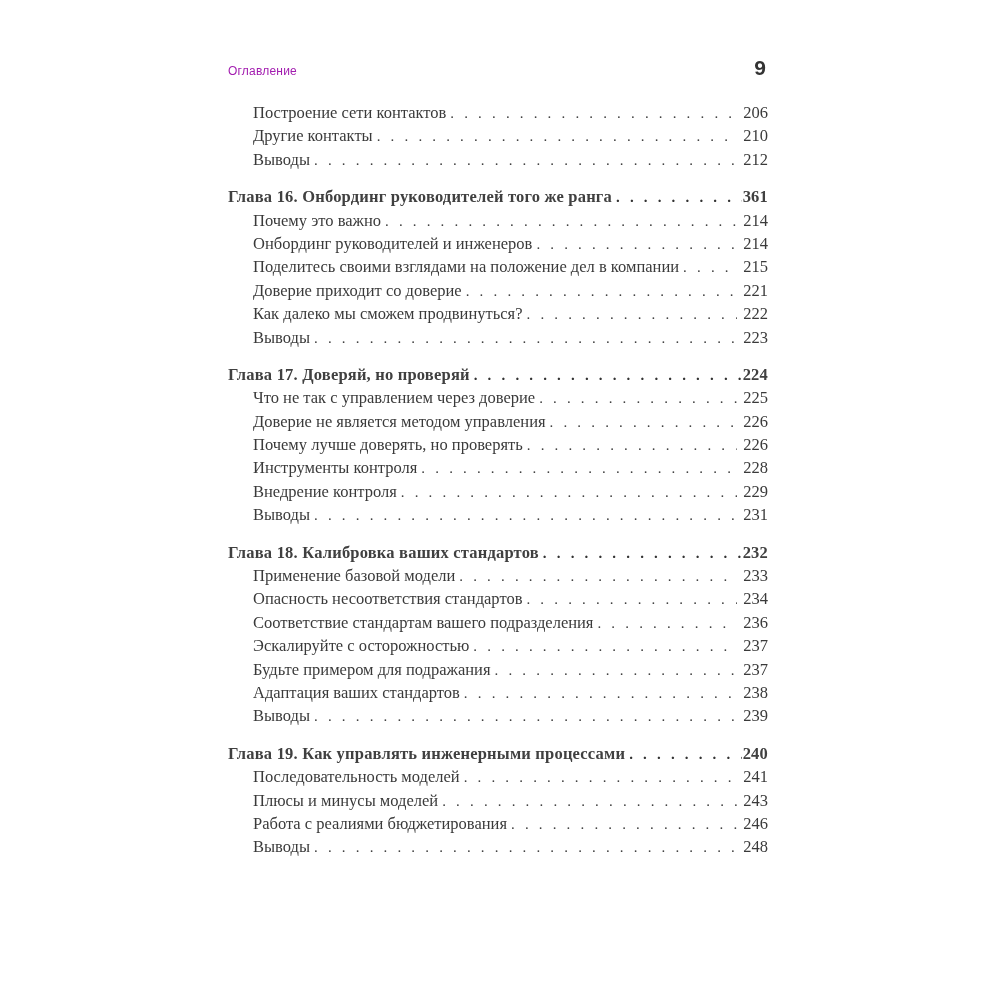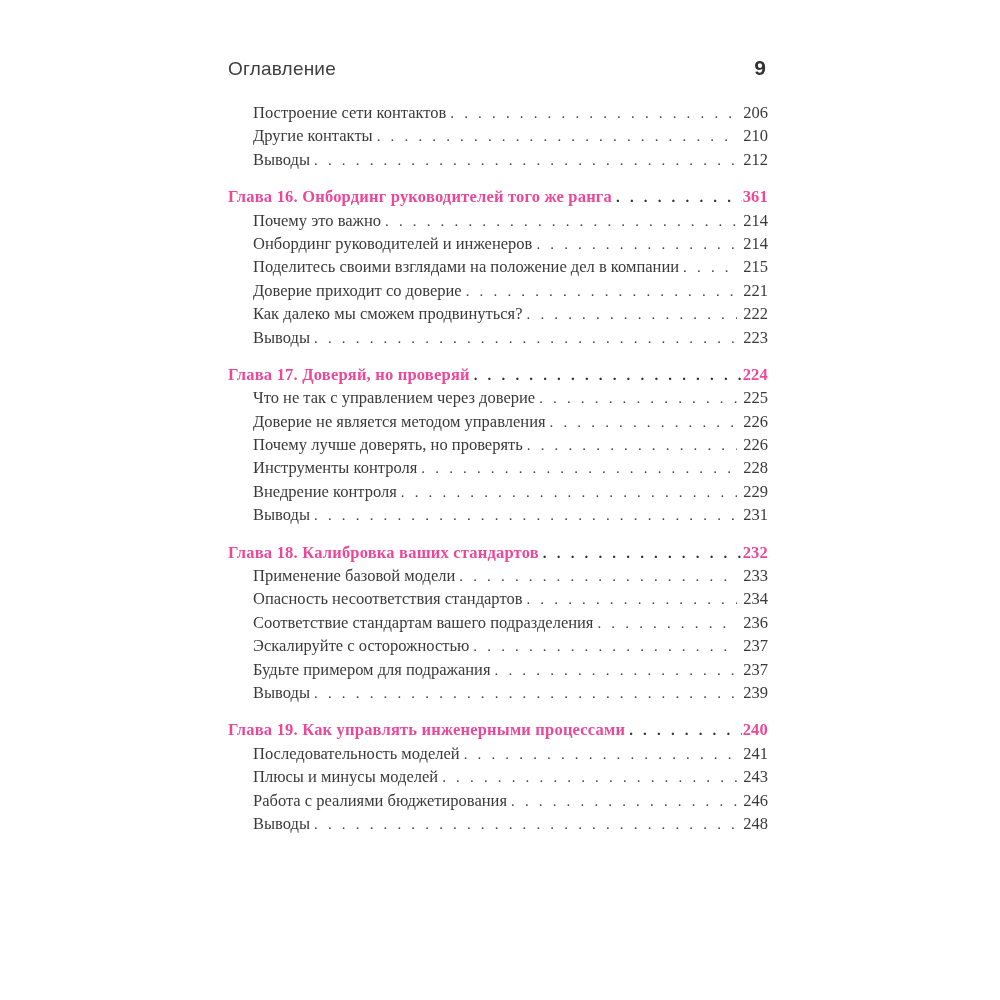--- a/index.html
+++ b/index.html
@@ -20,22 +20,22 @@
     position: absolute;
     left: 228px;
     top: 56px;
     width: 540px;
     display: flex;
     justify-content: space-between;
     align-items: baseline;
   }
   .running-head .head-label {
     font-family: "Liberation Sans", sans-serif;
-    font-size: 19px;
-    color: #404040;
+    font-size: 12px;
+    color: #a21caf;
     letter-spacing: 0.2px;
   }
   .running-head .head-page {
     font-family: "Liberation Sans", sans-serif;
     font-size: 21px;
     font-weight: 600;
     color: #333333;
     transform: translateX(-2px);
   }
   .toc {
@@ -48,21 +48,21 @@
   .section:first-child { margin-top: 0; }
   .row {
     display: flex;
     align-items: baseline;
     height: 23.4px;
     font-size: 16.5px;
     line-height: 23.4px;
     white-space: nowrap;
   }
   .row.entry { padding-left: 25px; }
-  .row.chapter { font-weight: bold; color: #ec4899; letter-spacing: 0.2px; }
+  .row.chapter { font-weight: bold; color: #404040; letter-spacing: 0.2px; }
   .title { flex: 0 0 auto; }
   .leader {
     flex: 1 1 auto;
     min-width: 0;
     overflow: hidden;
     white-space: nowrap;
     padding-left: 4px;
   }
   .leader::after {
     content: ". . . . . . . . . . . . . . . . . . . . . . . . . . . . . . . . . . . . . . . . . . . . . . . . . . . . . . . . . . . . . . . . . . . . . . . . . . . . . . . .";
@@ -203,20 +203,25 @@
           <span class="title">Эскалируйте с осторожностью</span>
           <span class="leader"></span>
           <span class="pagenum">237</span>
         </div>
         <div class="row entry">
           <span class="title">Будьте примером для подражания</span>
           <span class="leader"></span>
           <span class="pagenum">237</span>
         </div>
         <div class="row entry">
+          <span class="title">Адаптация ваших стандартов</span>
+          <span class="leader"></span>
+          <span class="pagenum">238</span>
+        </div>
+        <div class="row entry">
           <span class="title">Выводы</span>
           <span class="leader"></span>
           <span class="pagenum">239</span>
         </div>
       </div>
       <div class="section">
         <div class="row chapter">
           <span class="title">Глава 19. Как управлять инженерными процессами</span>
           <span class="leader"></span>
           <span class="pagenum">240</span>

